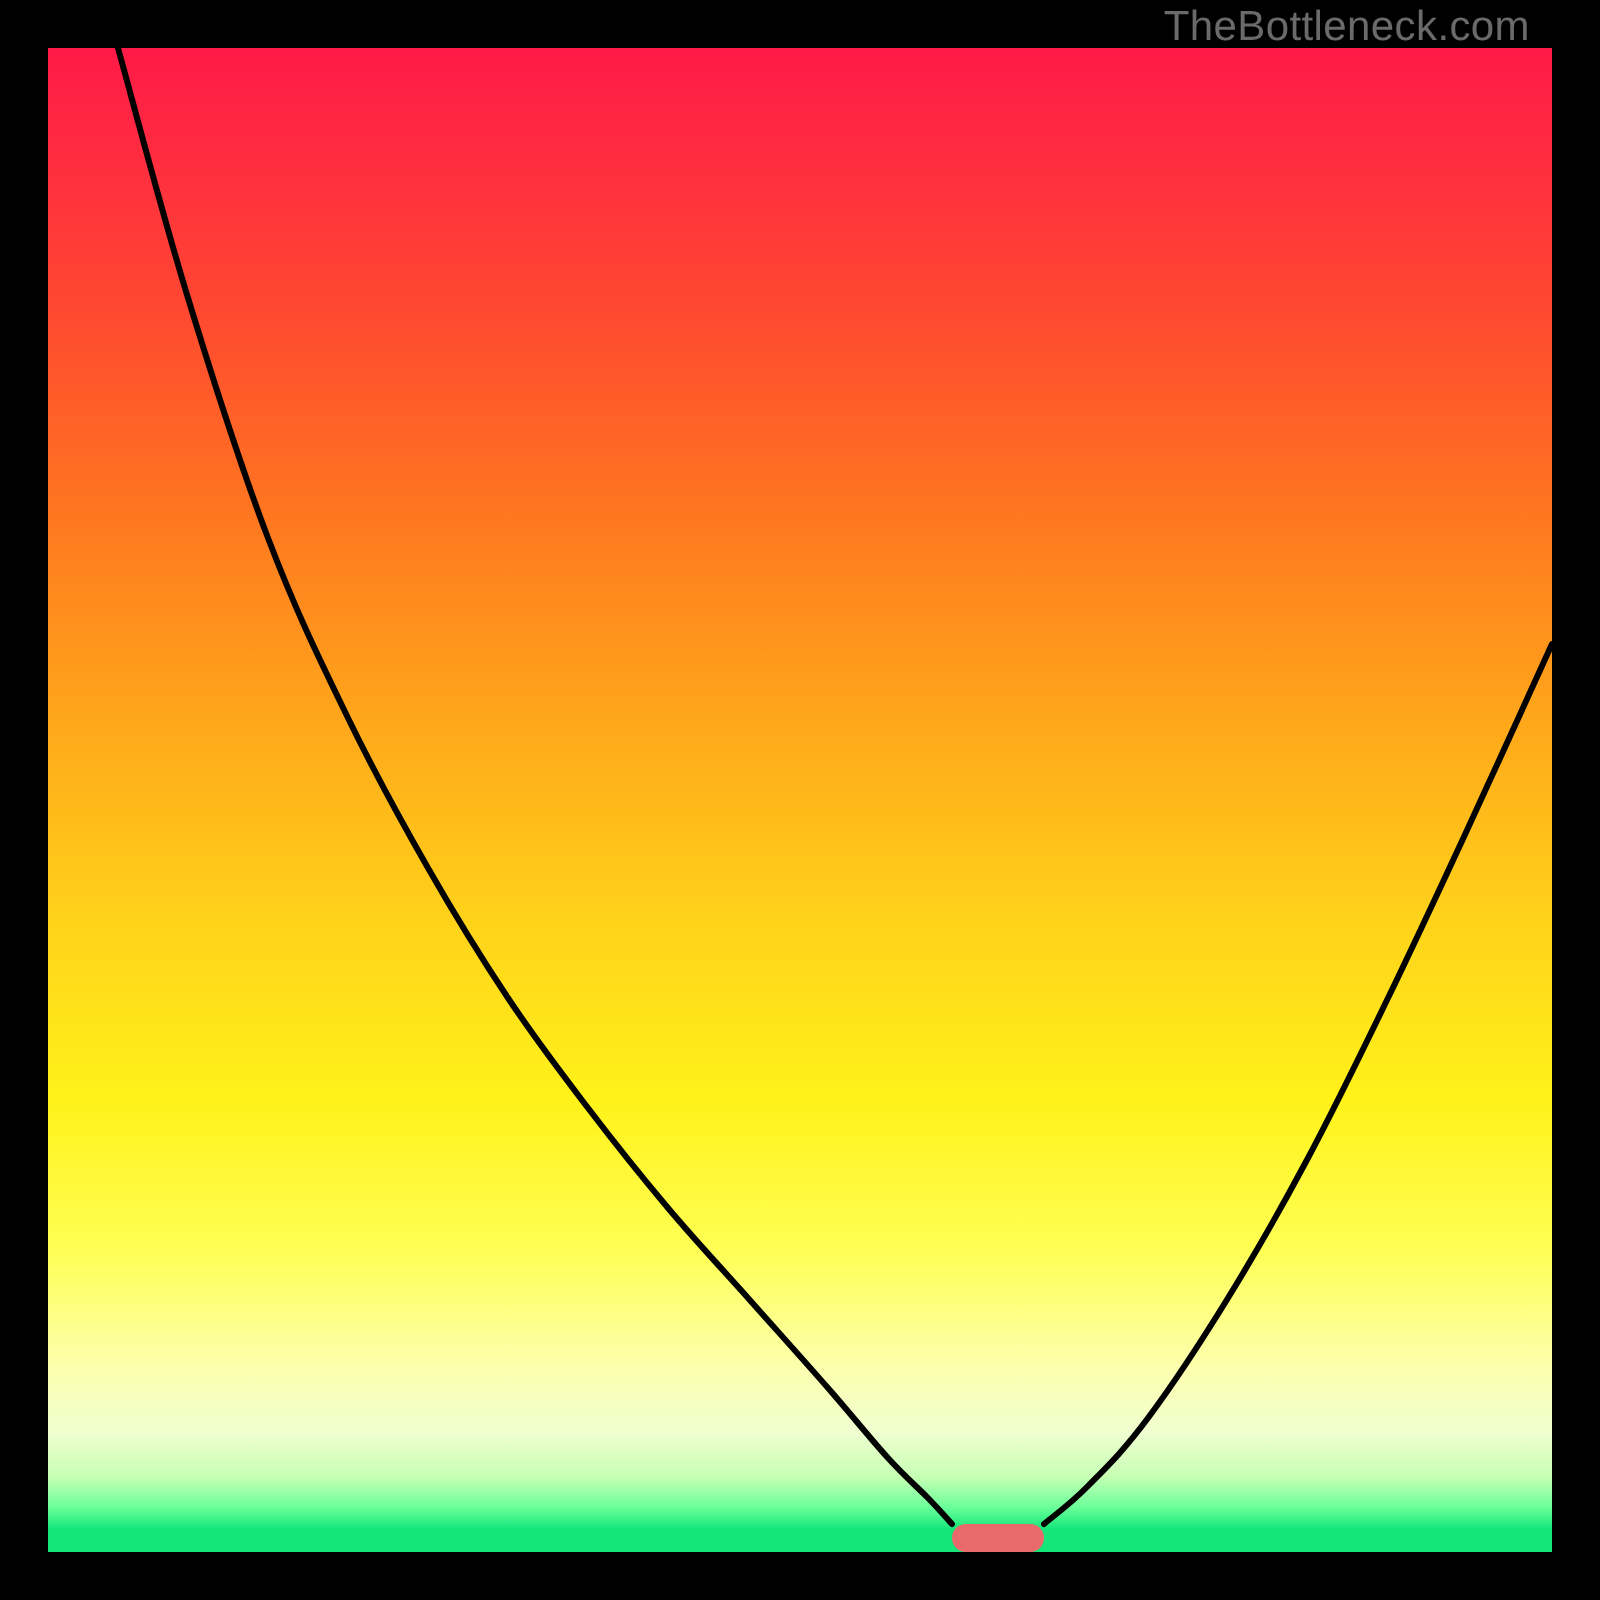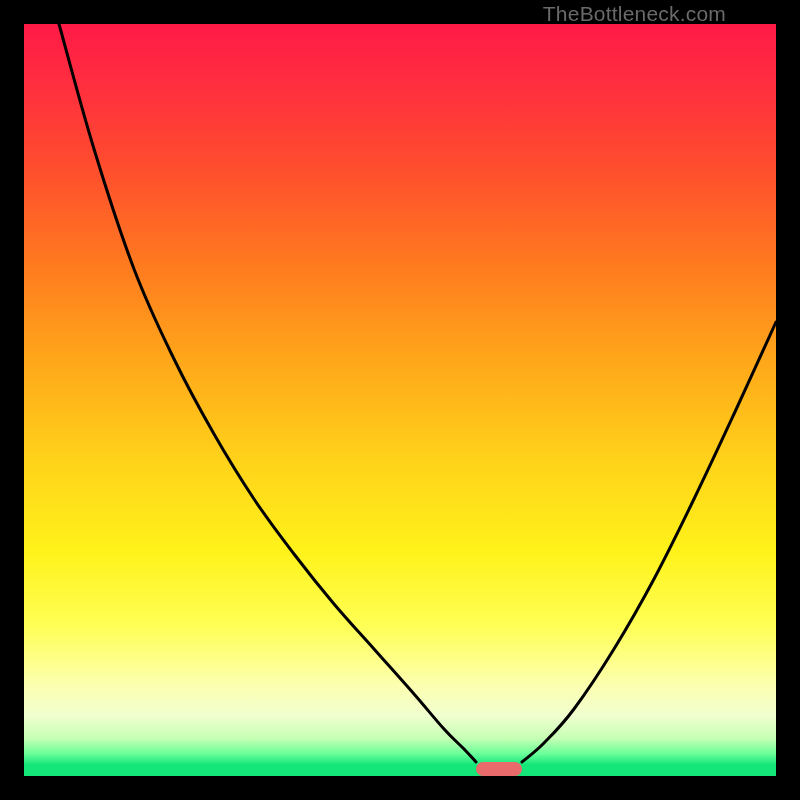--- a/index.html
+++ b/index.html
@@ -9,20 +9,21 @@
     height: 800px;
     background: #000;
     overflow: hidden;
     font-family: Arial, Helvetica, sans-serif;
   }
   .frame {
     position: relative;
     width: 732px;
     height: 800px;
     background: #000;
+    padding-left: 39px;
   }
   .plot {
     position: absolute;
     left: 24px;
     top: 24px;
     width: 752px;
     height: 752px;
     background: linear-gradient(
       to bottom,
       #ff1a47 0%,

